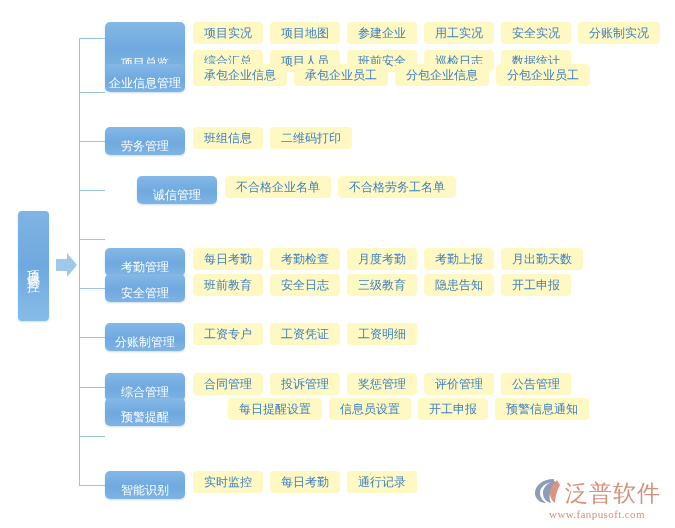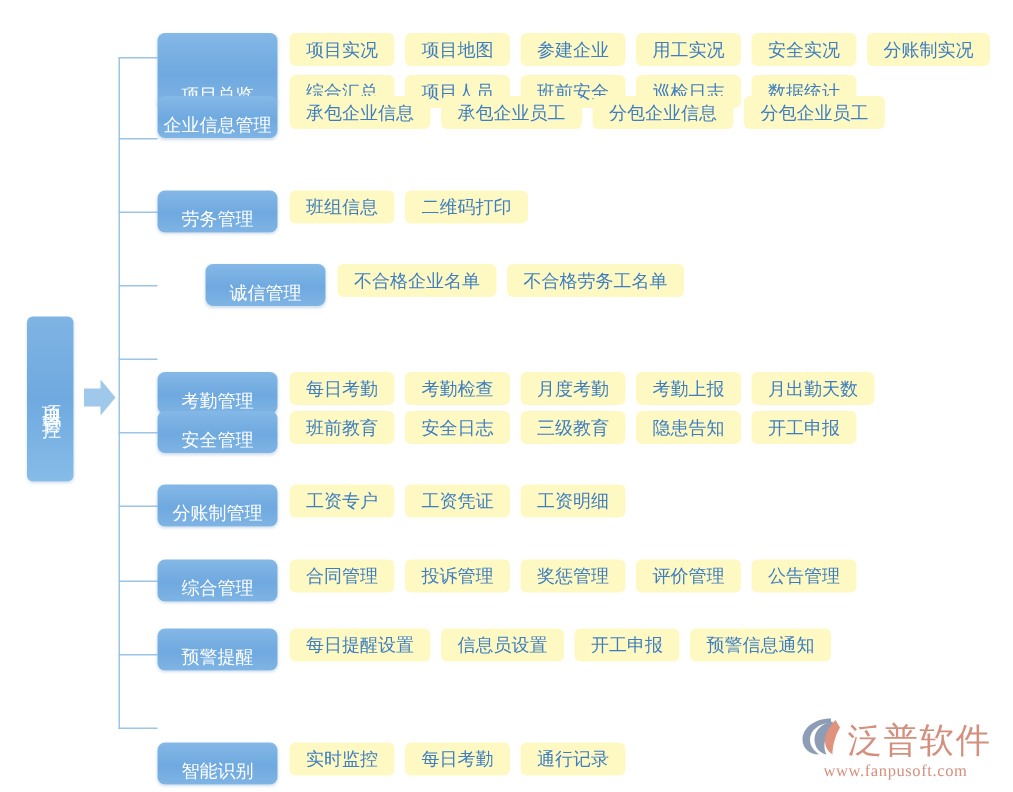--- a/index.html
+++ b/index.html
@@ -273,34 +273,34 @@
       <div class="sublists">
         <div class="subrow">
           <div class="pill">合同管理</div>
           <div class="pill">投诉管理</div>
           <div class="pill">奖惩管理</div>
           <div class="pill">评价管理</div>
           <div class="pill">公告管理</div>
         </div>
       </div>
     </div>
-    <div class="row" style="top: 419px;">
+    <div class="row" style="top: 398px; gap: 35px;">
       <div class="cat">
         <span>预警提醒</span>
       </div>
       <div class="sublists">
         <div class="subrow">
           <div class="pill">每日提醒设置</div>
           <div class="pill">信息员设置</div>
           <div class="pill">开工申报</div>
           <div class="pill">预警信息通知</div>
         </div>
       </div>
     </div>
-    <div class="row" style="top: 471px; margin-top: 24px;">
+    <div class="row" style="top: 471px;">
       <div class="cat">
         <span>智能识别</span>
       </div>
       <div class="sublists">
         <div class="subrow">
           <div class="pill">实时监控</div>
           <div class="pill">每日考勤</div>
           <div class="pill">通行记录</div>
         </div>
       </div>

